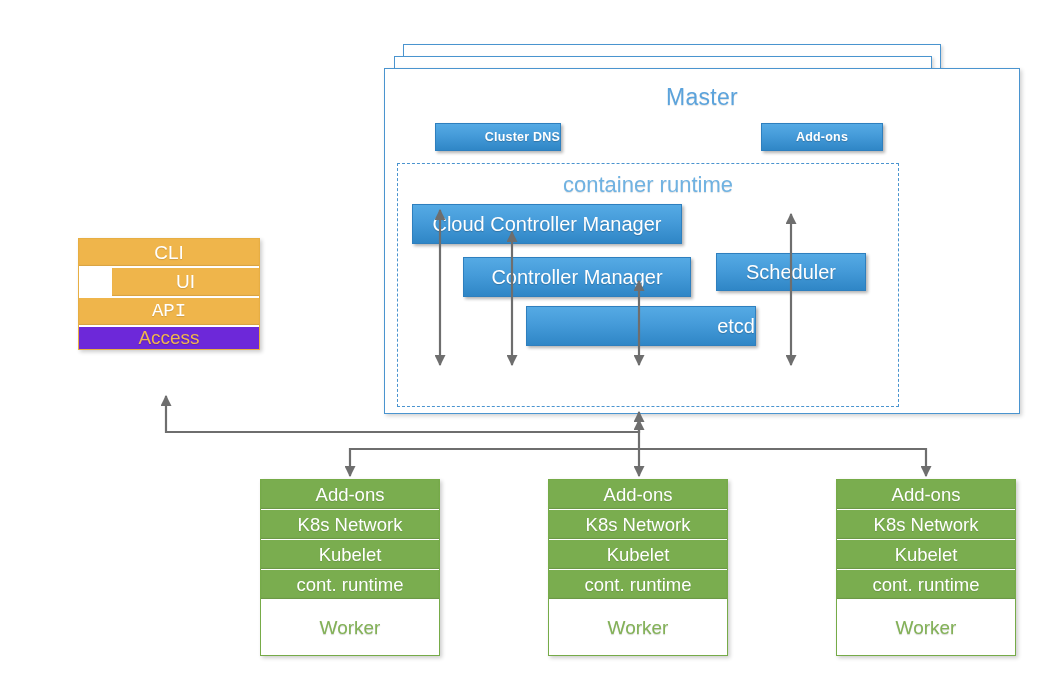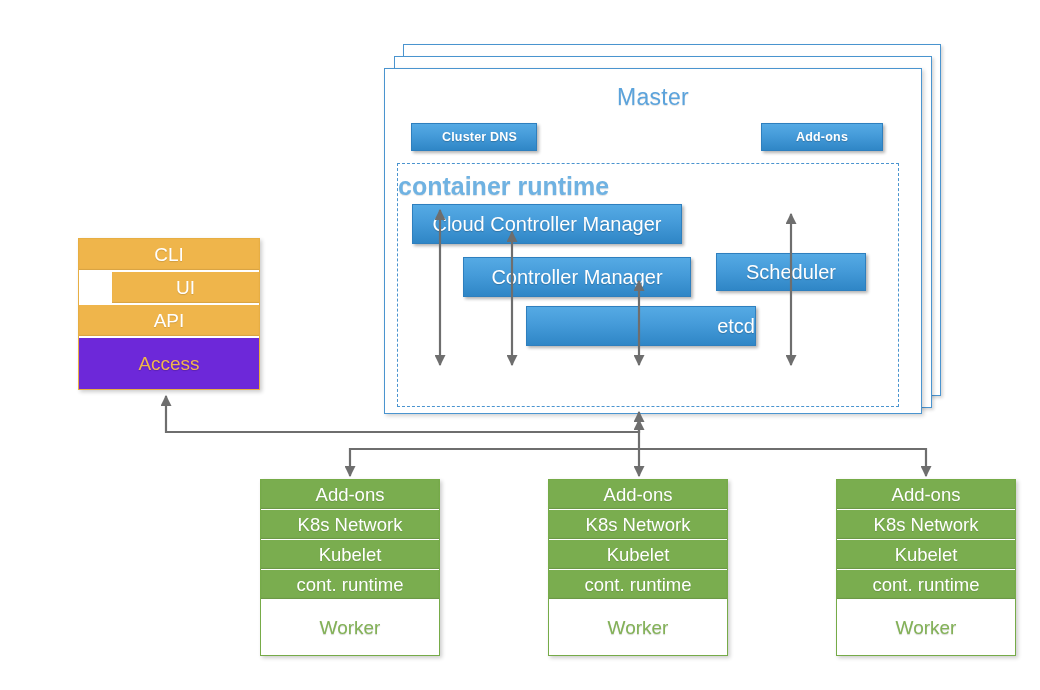--- a/index.html
+++ b/index.html
@@ -48,46 +48,45 @@
   }
 
   
   .runtime-box {
     border: 1.5px dashed #4a94cf;
     background: transparent;
   }
   .runtime-title {
     position: absolute;
     left: 0; right: 0;
-    text-align: left;
+    text-align: center;
     color: #6fb2e2;
-    font-size: 25px;
+    font-size: 22px;
     text-shadow: 0 1px 1px rgba(0,0,0,0.12);
-    font-weight: bold;
   }
 
   
   .blue-box {
     background: linear-gradient(to bottom, #55aae4 0%, #459bd9 45%, #2f86c6 100%);
     border: 1px solid #2e7fbe;
     color: #ffffff;
     display: flex;
     align-items: center;
     justify-content: center;
     box-shadow: 2px 2px 3px rgba(0,0,0,0.30);
     font-size: 20px;
     white-space: nowrap;
     text-shadow: 0 1px 1px rgba(0,0,0,0.20);
   }
   .blue-box.small {
     font-size: 12.5px;
     font-weight: bold;
     letter-spacing: 0.2px;
   }
-  .blue-box.small.left   { justify-content: center; padding-left: 11px; }
+  .blue-box.small.left   { justify-content: flex-end; padding-left: 11px; margin-left: 24px; }
   .blue-box.small.center { justify-content: center; }
 
   
   .access-panel {
     border: 1.2px solid #e7ae43;
     background: #ffffff;
     box-shadow: 2px 2px 4px rgba(0,0,0,0.20);
     display: flex;
     flex-direction: column;
   }
@@ -153,21 +152,21 @@
   }
 </style>
 </head>
 <body>
 
 <div id="canvas">
 
   <div class="node master-stack-back" style="left:403px; top:44px; width:538px; height:352px;"></div>
   <div class="node master-stack-back" style="left:394px; top:56px; width:538px; height:352px;"></div>
 
-  <div class="node master-panel" style="left:384px; top:68px; width:538px; height:346px;padding-left:24px;">
+  <div class="node master-panel" style="left:384px; top:68px; width:636px; height:346px;padding-left:24px;">
 
     <div class="master-title" style="top:15px;">Master</div>
 
     <div class="node blue-box small left" style="left:26px; top:54px; width:126px; height:28px;">
       <span>Cluster DNS</span>
     </div>
 
     <div class="node blue-box small center" style="left:376px; top:54px; width:122px; height:28px;">
       <span>Add-ons</span>
     </div>
@@ -188,28 +187,28 @@
       <span>etcd</span>
     </div>
 
     <div class="node blue-box" style="left:331px; top:184px; width:150px; height:38px;">
       <span>Scheduler</span>
     </div>
 
 
   </div>
 
-  <div class="node access-panel" style="left:78px; top:238px; width:182px; height:152px;">
+  <div class="node access-panel" style="left:78px; top:238px; width:182px; height:112px;">
     <div class="access-row" style="height:31px;">
       <span>CLI</span>
     </div>
     <div class="access-row" style="height:31px;margin-left:33px;">
       <span>UI</span>
     </div>
-    <div class="access-row" style="height:31px;">
+    <div class="access-row" style="height:31px;font-family:Liberation Mono, monospace;">
       <span>API</span>
     </div>
     <div class="access-footer">
       <span>Access</span>
     </div>
   </div>
 
   <div class="node worker-panel" style="left:260px; top:479px; width:180px; height:177px;">
     <div class="worker-row" style="height:29px;">
       <span>Add-ons</span>

